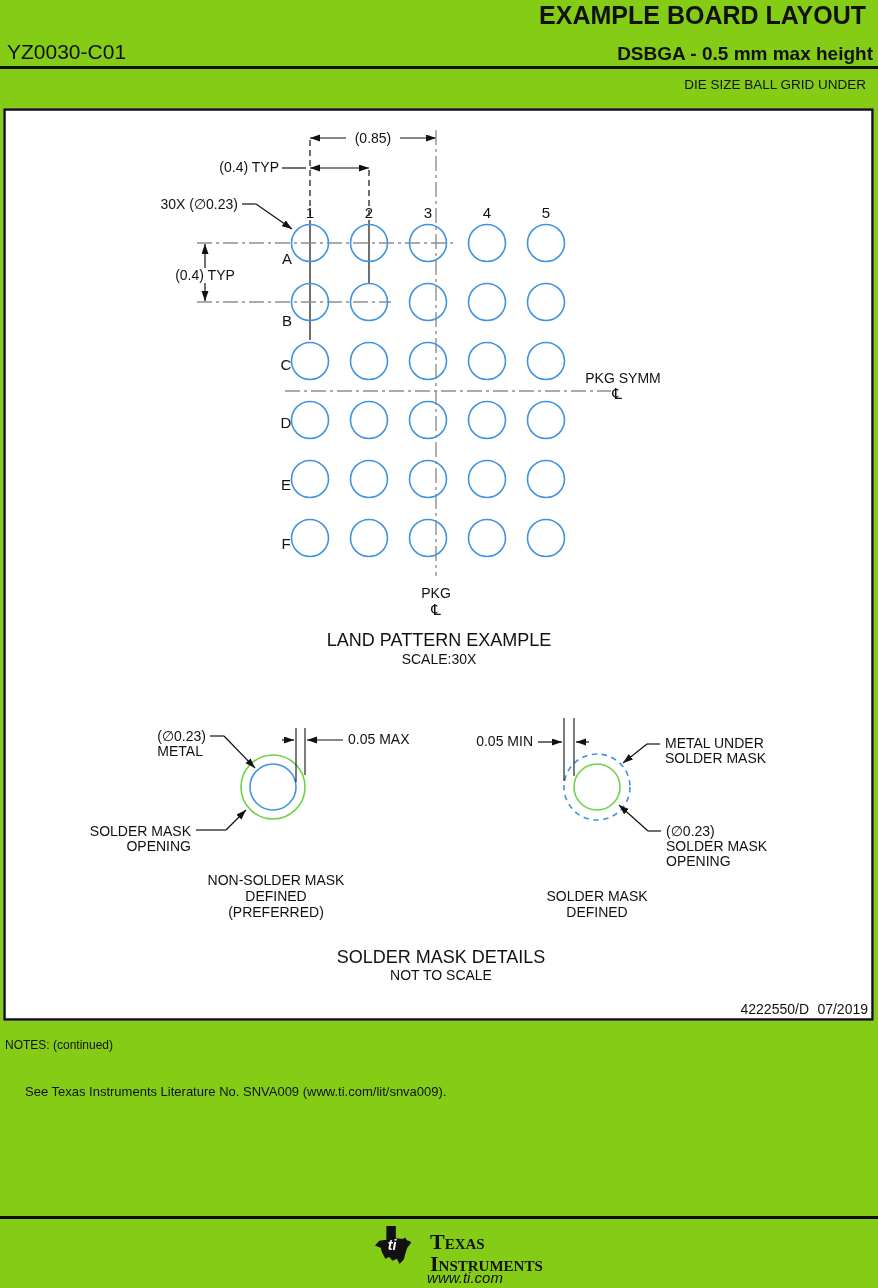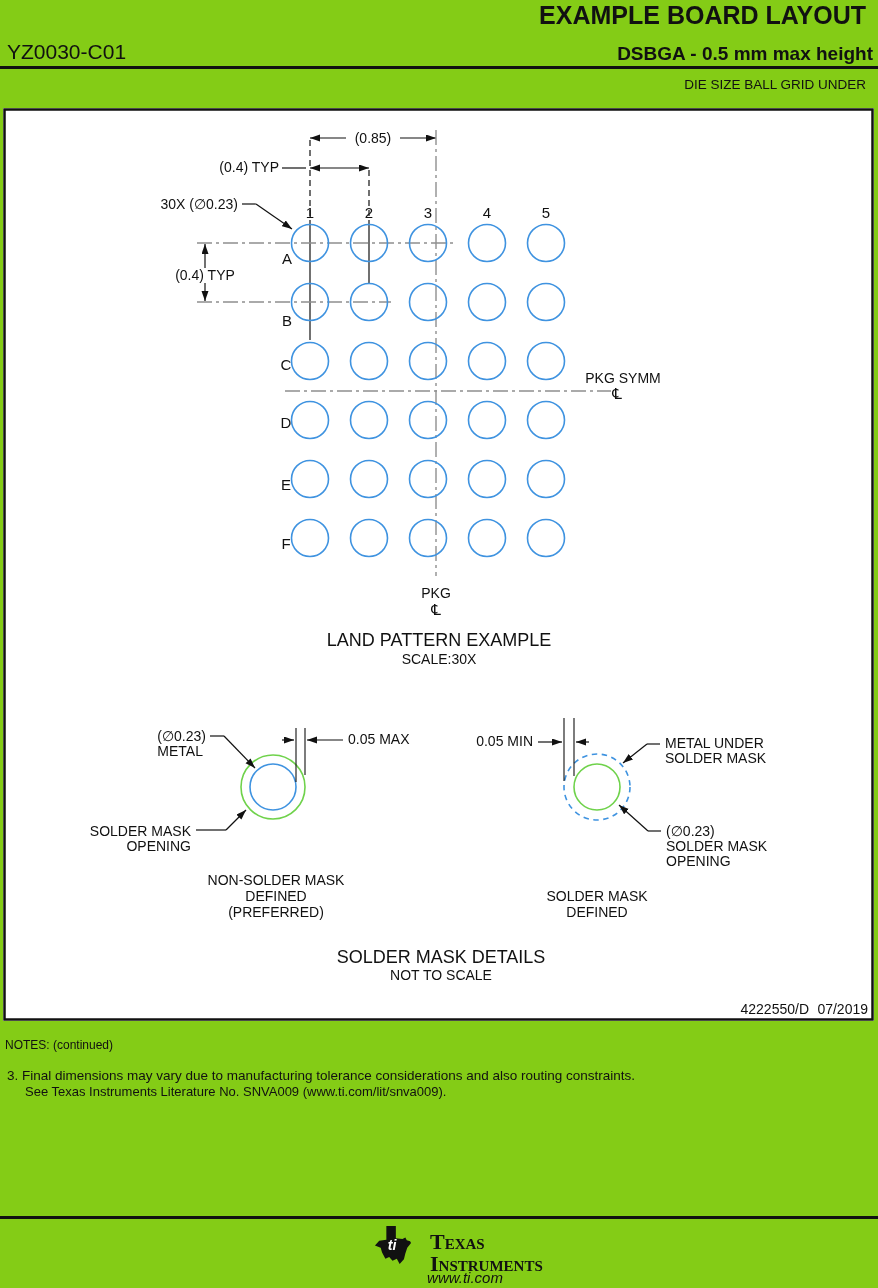--- a/index.html
+++ b/index.html
@@ -198,21 +198,20 @@
     </g>
 
     <text class="t18" text-anchor="middle" x="438" y="855">SOLDER MASK DETAILS</text>
     <text class="t14" text-anchor="middle" x="438" y="872">NOT TO SCALE</text>
 
     <text class="t14" text-anchor="end" x="806" y="906">4222550/D</text>
     <text class="t14" text-anchor="end" x="865" y="906">07/2019</text>
   </svg>
 
   <div class="notes-heading">NOTES: (continued)</div>
-  <div class="note-line1">3. Final dimensions may vary due to manufacturing tolerance considerations and also routing constraints.</div>
   <div class="note-line2">See Texas Instruments Literature No. SNVA009 (www.ti.com/lit/snva009).</div>
 
   <div class="rule rule-bottom"></div>
   <div class="footer">
     <svg class="tx-logo" viewBox="0 0 40 42">
       <path fill="#111" d="M13,1 L23,1 L23,14 L30,14.8 L33,13 L34.5,16 L38,17 L39,19 L35,24 L33,30 L31.5,36 L27,41 L24,35.5 L19.5,37.5 L16,33.5 L12,35.5 L8.5,29 L7,24 L1,21.5 L5.5,16.5 L13,15.5 Z"></path>
       <text x="19" y="26" text-anchor="middle" font-size="15" font-style="italic" font-weight="bold" fill="#ffffff" font-family="Liberation Sans, DejaVu Sans, sans-serif">ti</text>
     </svg>
     <div class="brand">
       <div>Texas</div>

